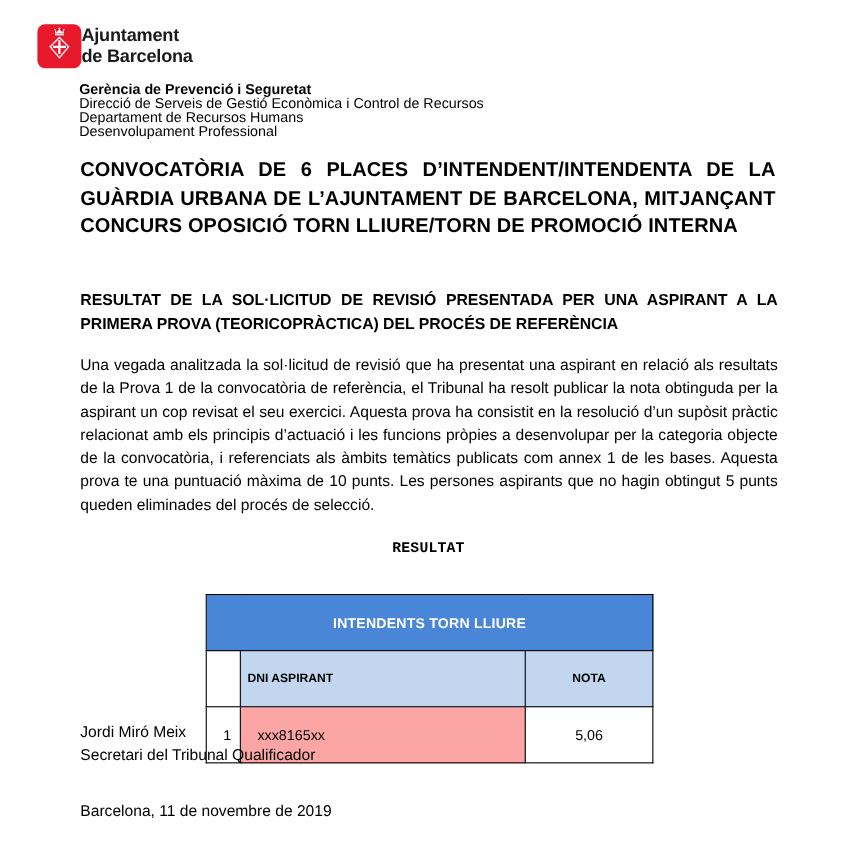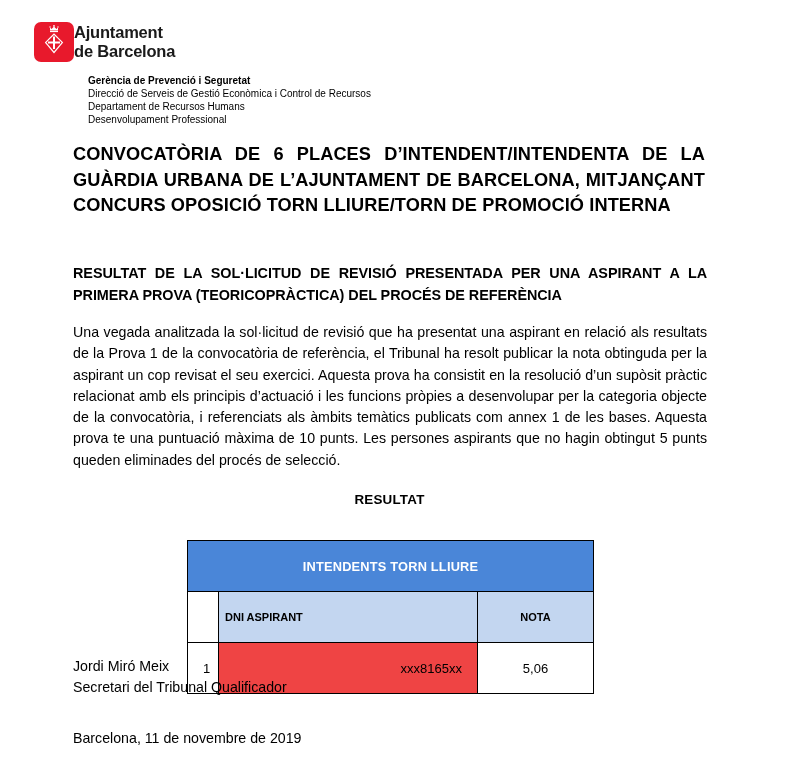--- a/index.html
+++ b/index.html
@@ -52,25 +52,24 @@
     letter-spacing: -0.2px;
     padding-top: 1px;
   }
   .wordmark span { display: block; white-space: nowrap; }
 
   
   .dept {
     position: absolute;
     left: 72px;
     top: 74px;
-    font-size: 10px;
+    font-size: 13px;
     line-height: 13.1px;
     color: #000;
     white-space: nowrap;
-    margin-left: 16px;
   }
   .dept .b { font-weight: bold; }
 
   
   .main-title {
     position: absolute;
     left: 73px;
     top: 142px;
     width: 632px;
     font-size: 18.2px;
@@ -110,20 +109,21 @@
   
   .resultat-head {
     position: absolute;
     left: 0;
     top: 492px;
     width: 779px;
     text-align: center;
     font-size: 13.4px;
     font-weight: bold;
     letter-spacing: 0.2px;
+    font-family: Liberation Mono, monospace;
   }
 
   
   .table-wrap {
     position: absolute;
     left: 187px;
     top: 540px;
     width: 406px;
   }
   table.result {
@@ -158,22 +158,22 @@
   }
   .t-head.left  { text-align: left; padding-left: 6px; }
   .t-head.center{ text-align: center; }
   .t-idx {
     background: #ffffff;
     text-align: center;
     font-size: 13px;
     width: 31px;
   }
   .t-dni {
-    background: #ef4444;
-    text-align: right;
+    background: #fca5a5;
+    text-align: left;
     padding-left: 6px;
     font-size: 13px;
   }
   .t-nota {
     background: #ffffff;
     text-align: center;
     font-size: 13px;
   }
   col.c-idx  { width: 31px; }
   col.c-dni  { width: 259px; }

